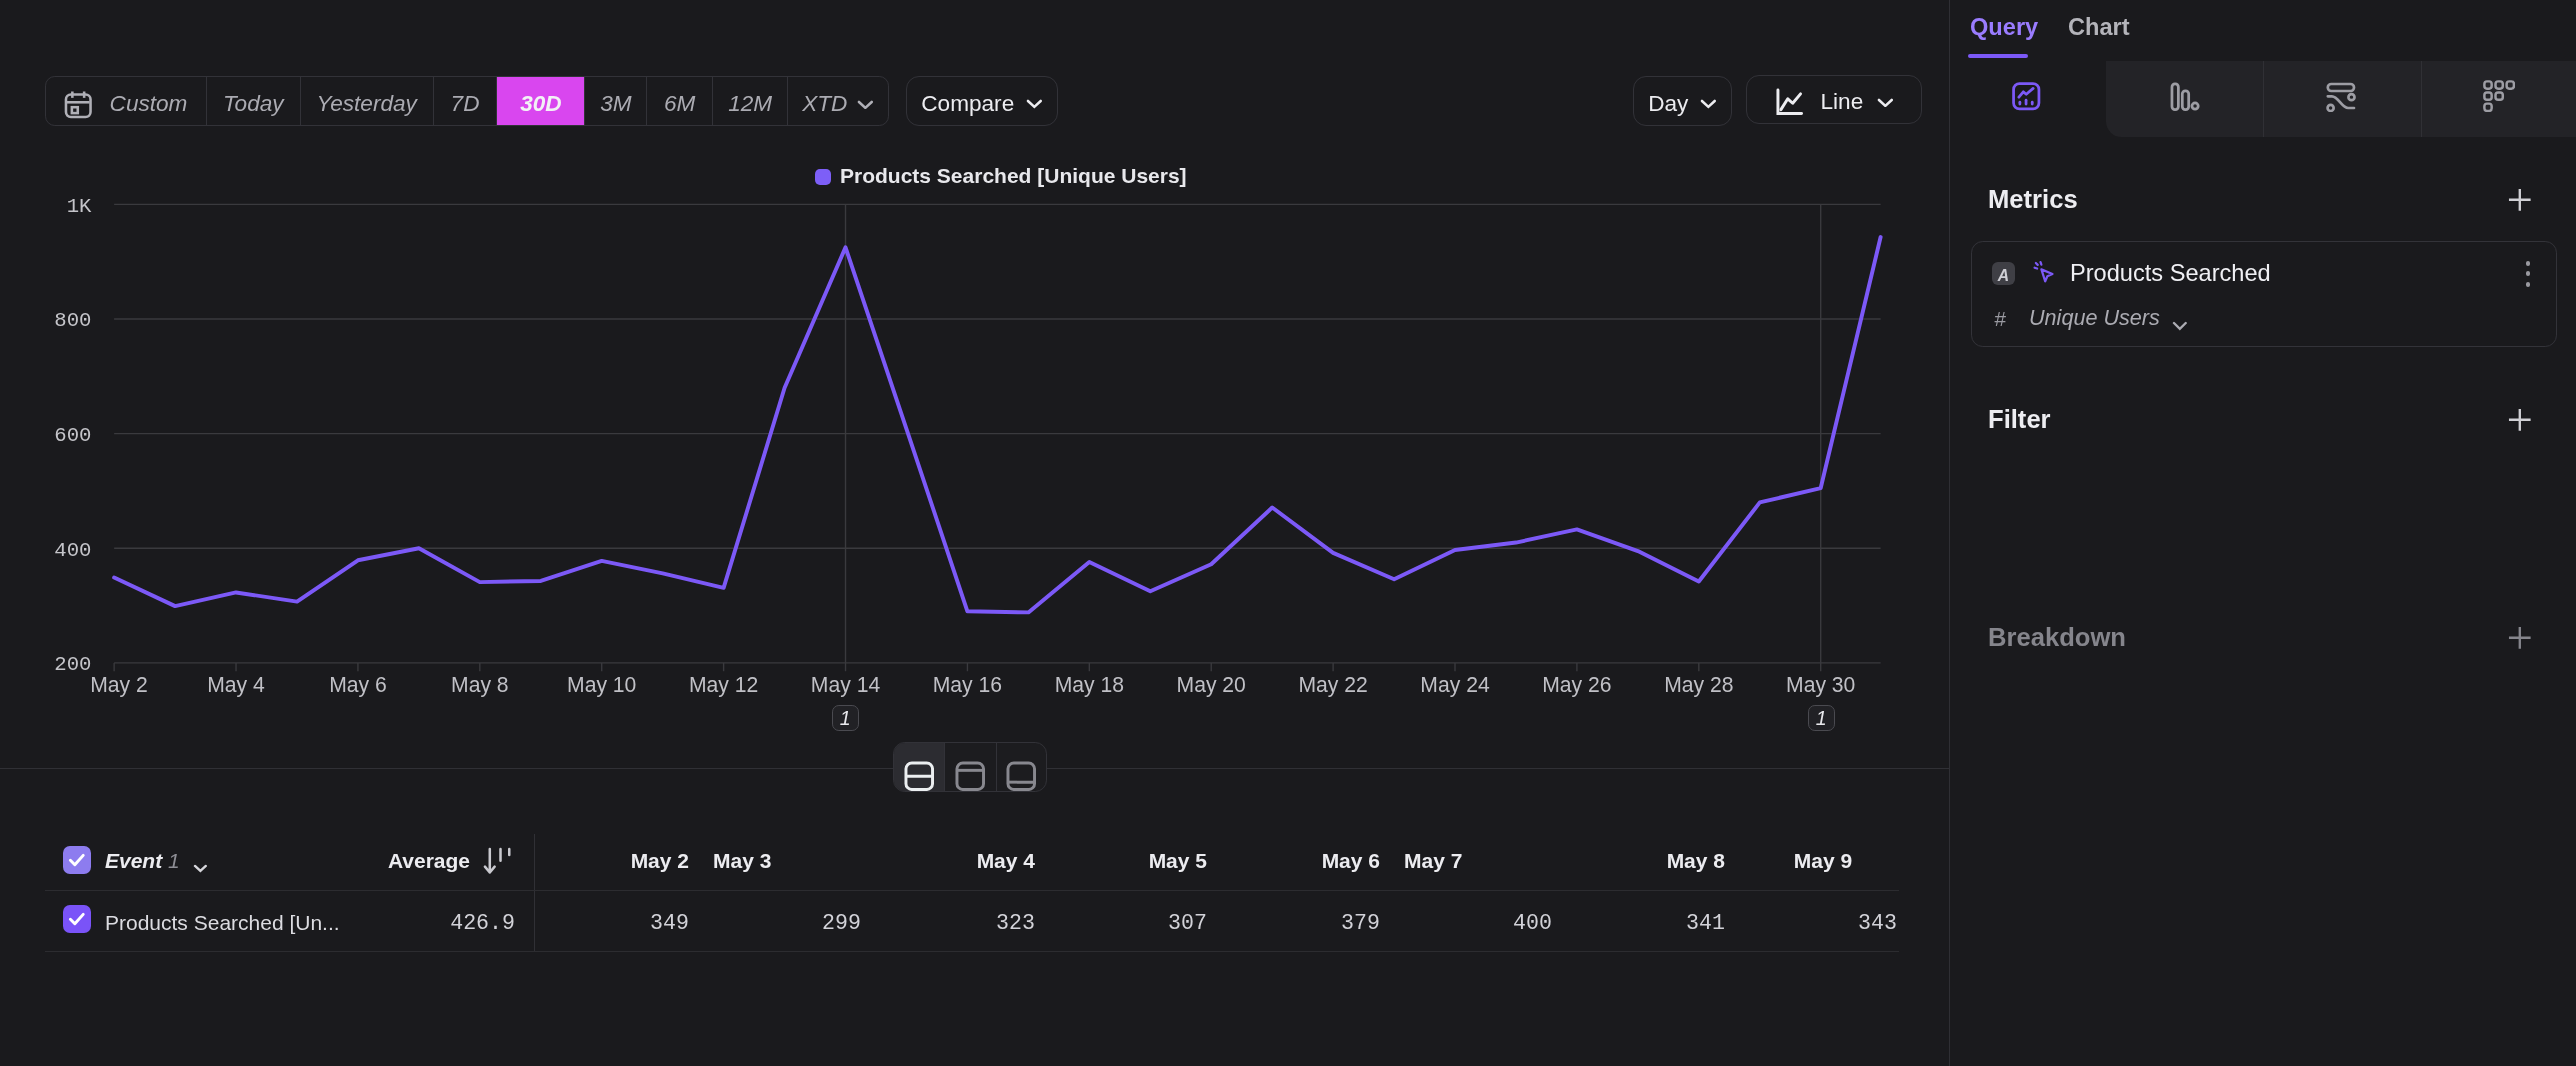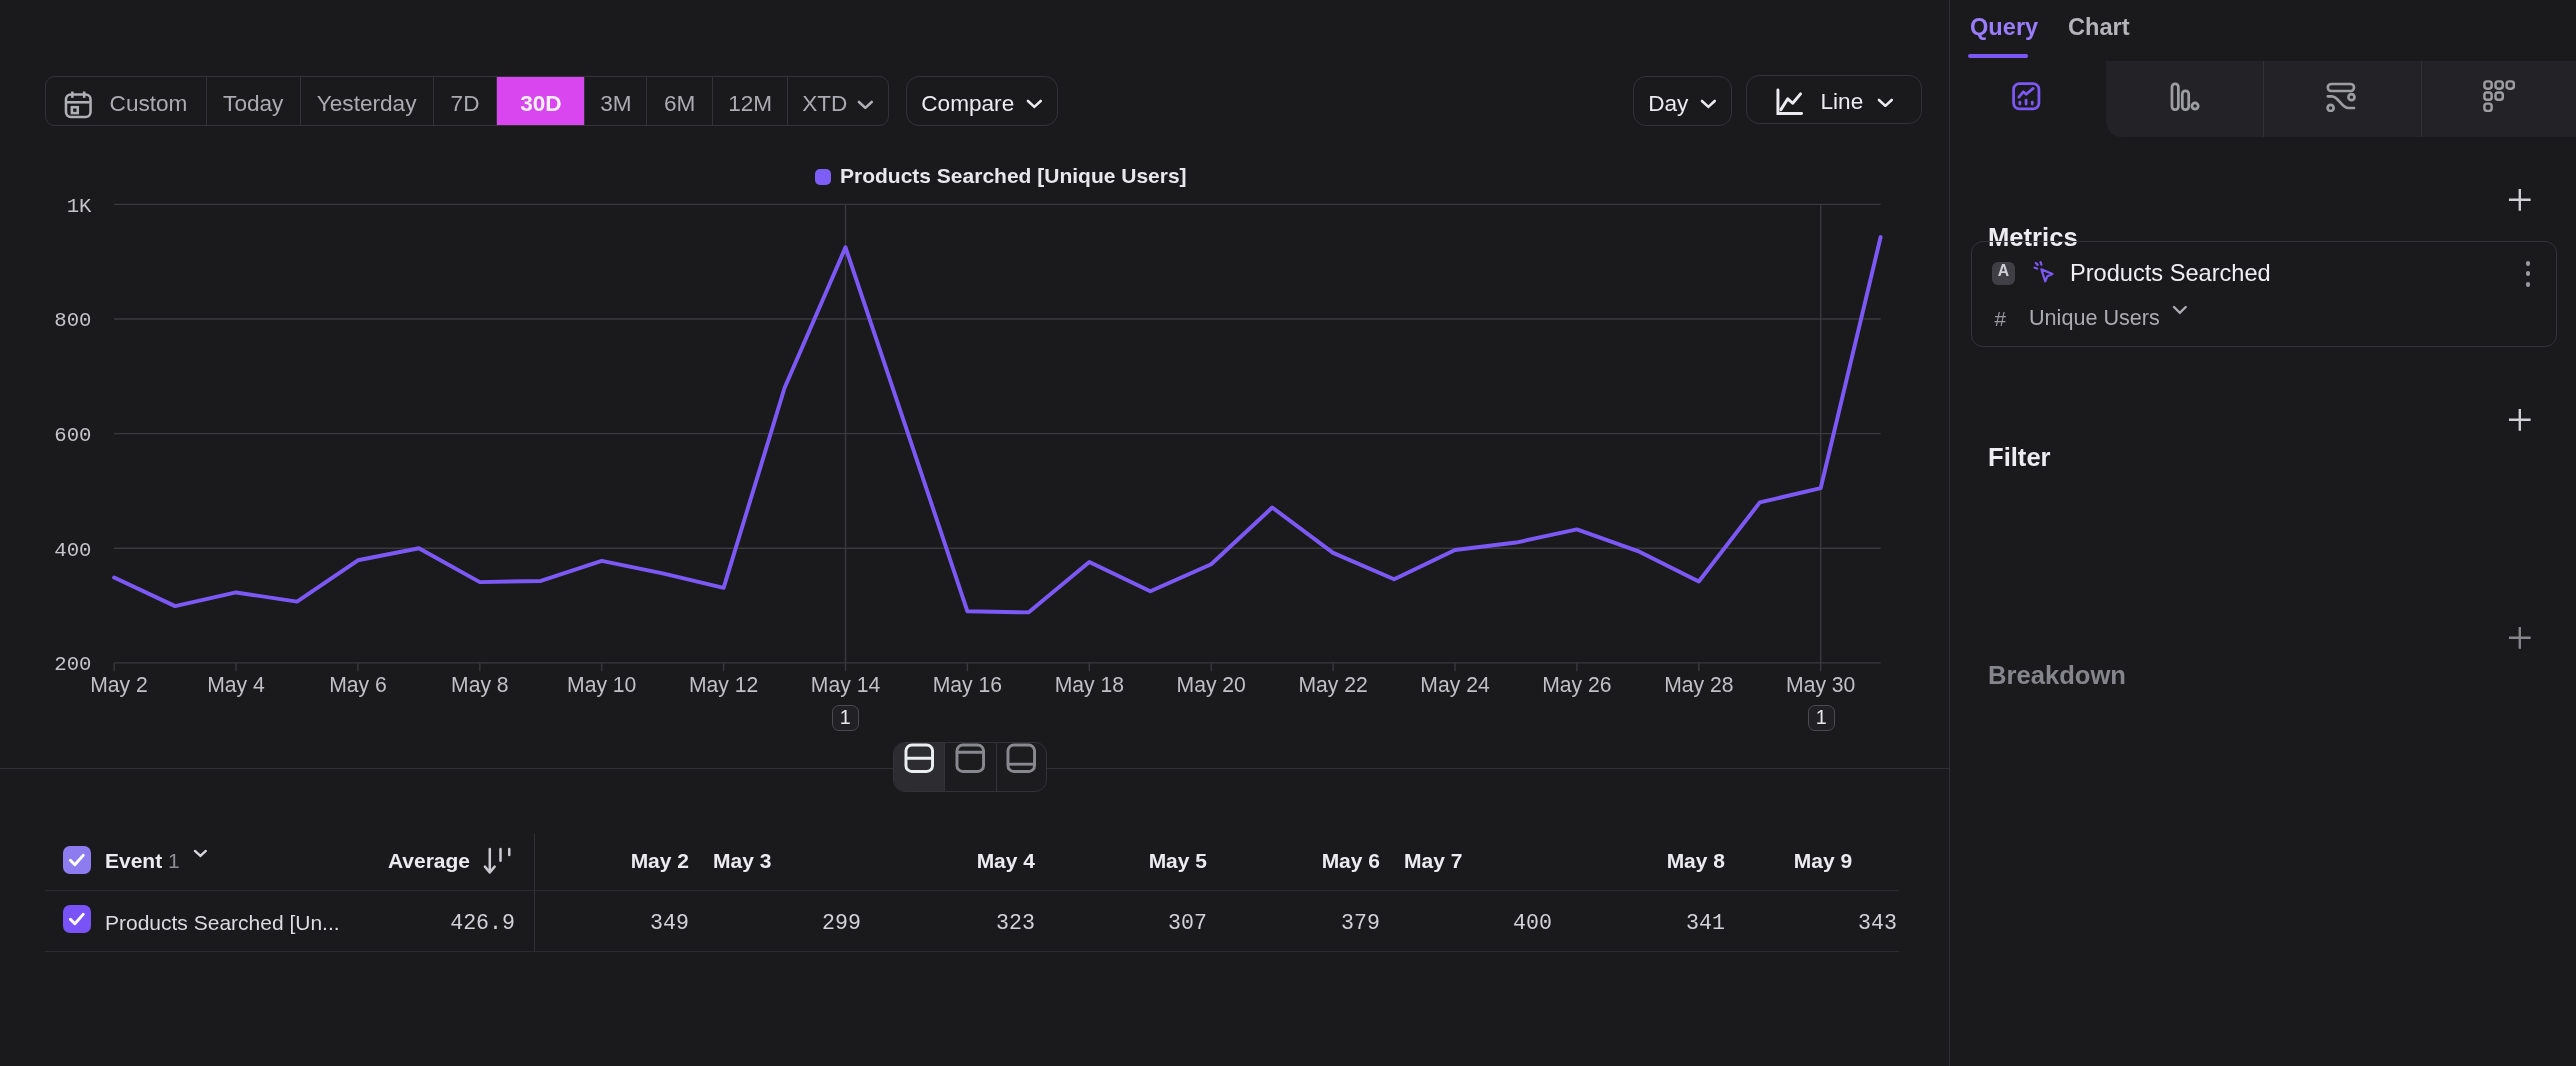--- a/index.html
+++ b/index.html
@@ -1,26 +1,26 @@
 <!DOCTYPE html>
 <html><head>
 <meta charset="utf-8">
 <style>
   html,body{margin:0;padding:0;background:#1a1a1d;}
   #app{position:relative;width:2576px;height:1067px;background:#1a1a1d;overflow:hidden;
        font-family:"Liberation Sans",sans-serif;color:#ececf0;}
   .abs{position:absolute;}
-  .flex{display:flex;align-items:flex-start;}
+  .flex{display:flex;align-items:flex-end;font-style:italic;}
   .btn{position:absolute;border:1px solid #323238;border-radius:13px;display:flex;
        align-items:center;justify-content:center;padding-top:5.9px;font-size:22.6px;color:#ececf0;box-sizing:border-box;}
   .seg{display:flex;align-items:center;justify-content:center;padding-top:6.9px;font-size:22.6px;color:#ababb2;
        border-right:1px solid #323238;height:100%;box-sizing:border-box;}
   .seg:last-child{border-right:none;}
   .mono{font-family:"Liberation Mono",monospace;}
-  .hdr{font-size:25.6px;font-weight:700;color:#ededf1;margin-top:38px;}
+  .hdr{font-size:25.6px;font-weight:700;color:#ededf1;}
   .card{position:absolute;left:1971px;width:586px;border:1px solid #333339;border-radius:11.8px;box-sizing:border-box;}
   .kebab{position:absolute;right:25.6px;width:4.9px;}
   .kebab i{display:block;width:4.9px;height:4.9px;border-radius:50%;background:#9a9aa1;margin-bottom:5.9px;}
   .kebab i:last-child{margin-bottom:0;}
   .plus{position:absolute;left:2507px;width:25.6px;height:25.6px;}
 </style>
 </head>
 <body>
 <div id="app">
 

